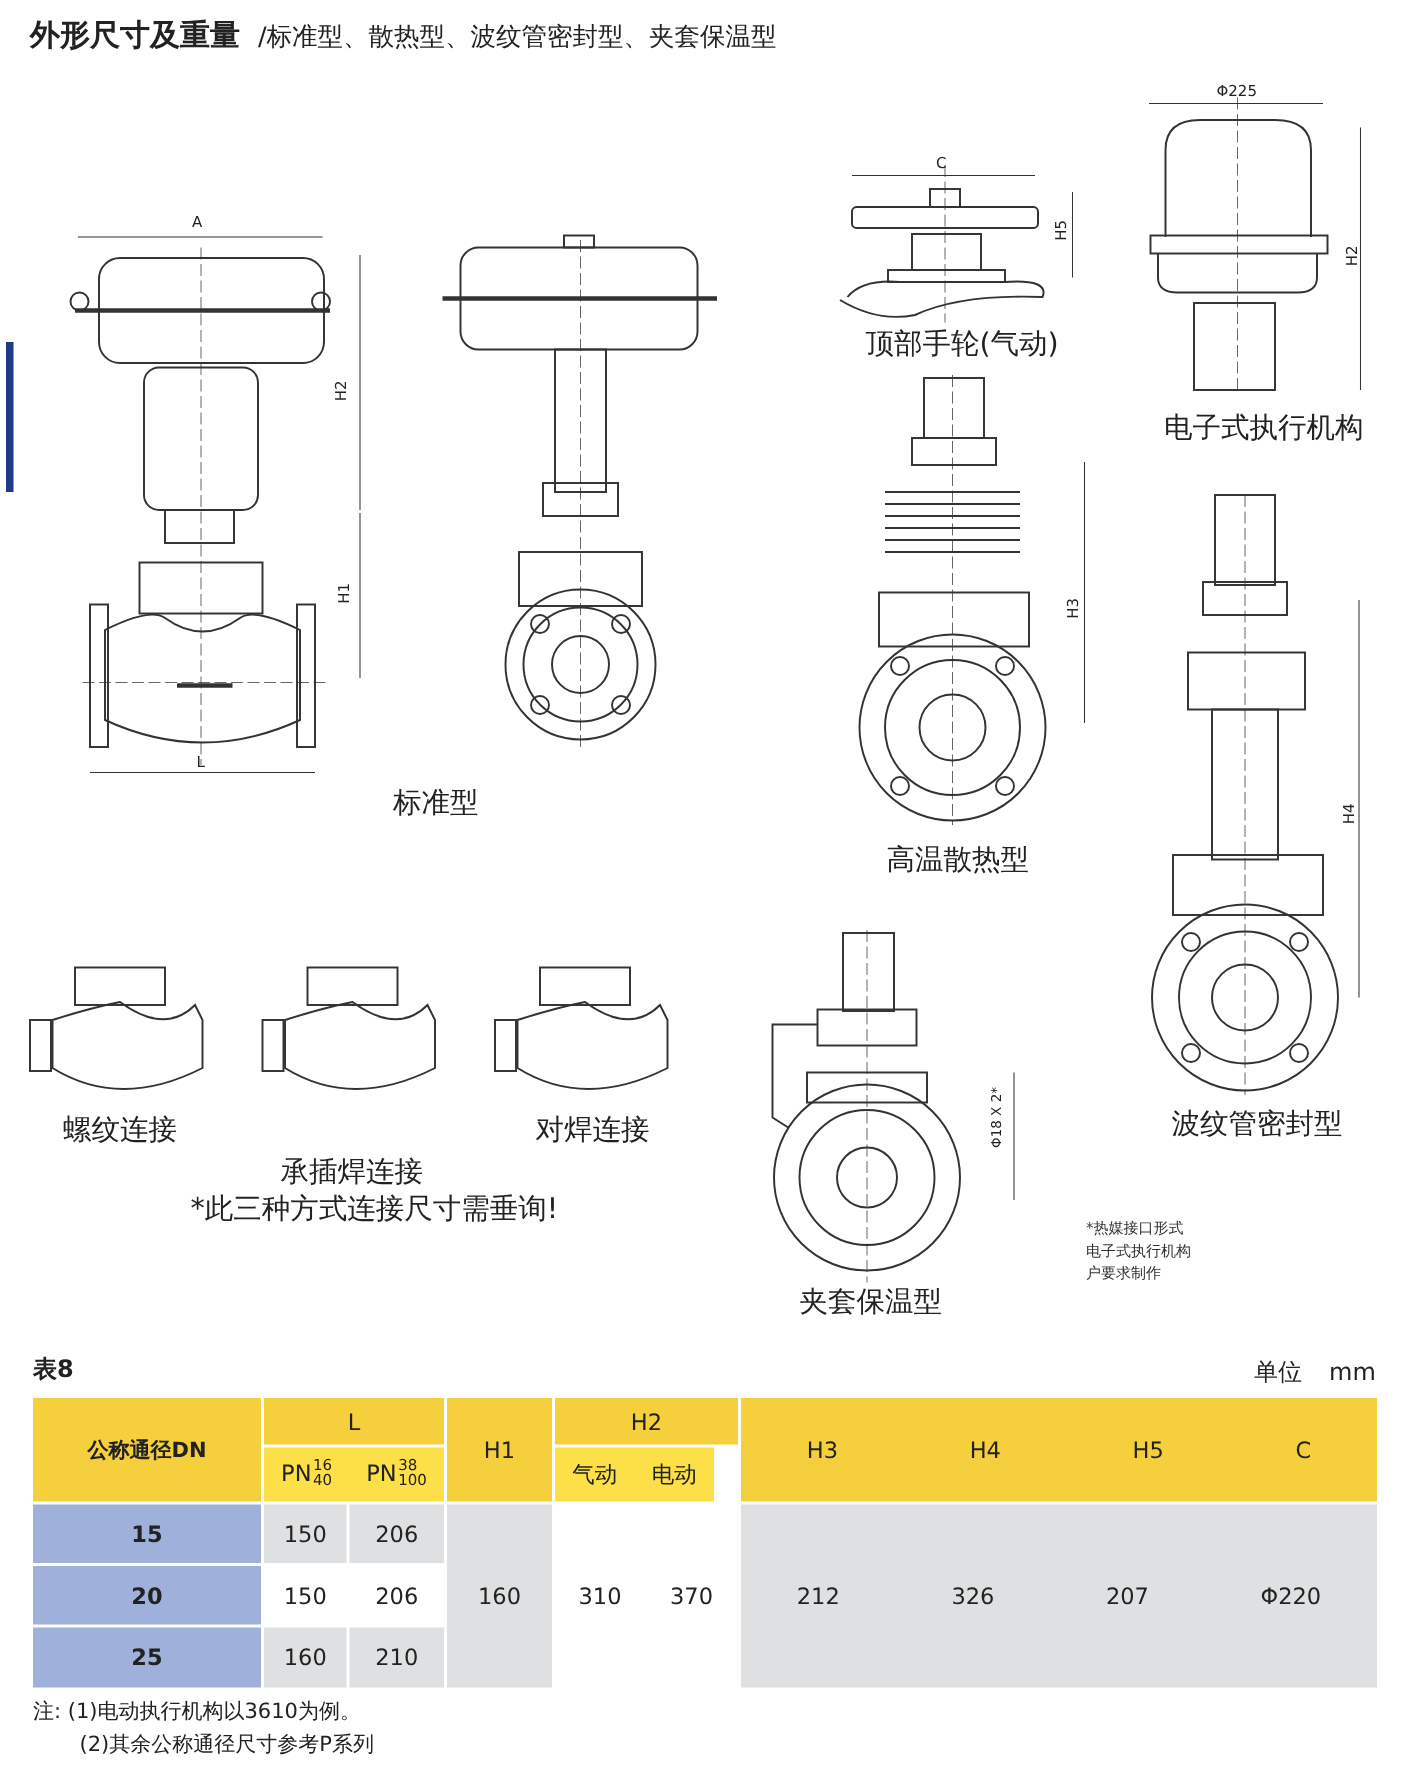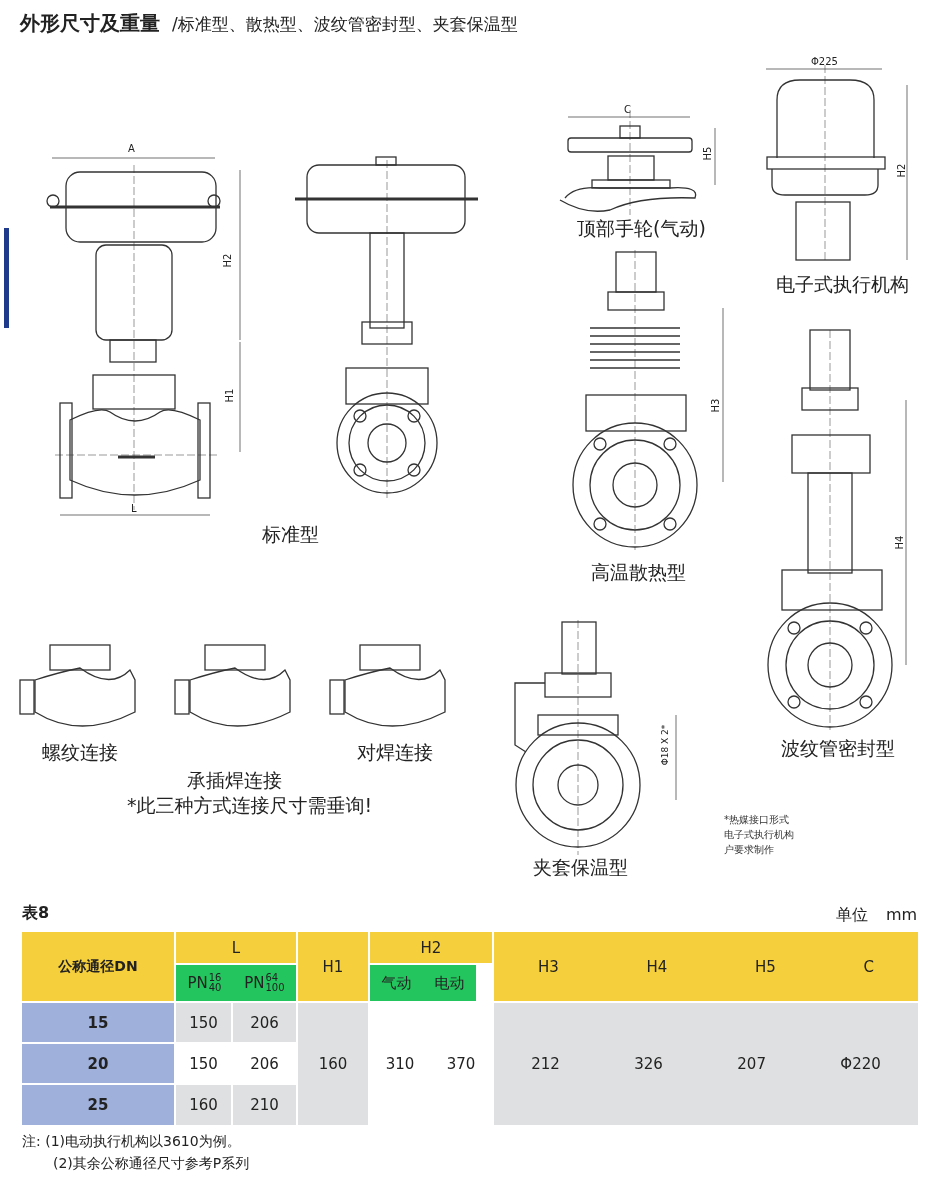--- a/index.html
+++ b/index.html
@@ -9,21 +9,21 @@
   .subtitle { position:absolute; left:172px; top:13px; font-size:17px; color:#222; }
   .side-bar { position:absolute; left:4px; top:228px; width:5px; height:100px; background:#1f3a8a; }
   svg.drawings { position:absolute; left:0; top:0; }
   .lbl { position:absolute; font-size:19px; color:#222; white-space:nowrap; }
   .small { font-size:10px; color:#333; line-height:15px; }
   .tbl-title { position:absolute; left:22px; top:903px; font-size:16px; font-weight:bold; }
   .unit { position:absolute; left:836px; top:905px; font-size:16px; }
   .unit span { margin-left:18px; }
   .cell { position:absolute; display:flex; align-items:center; justify-content:center; font-size:15px; color:#222; box-sizing:border-box; }
   .hd { background:#f6cf3c; }
-  .hd2 { background:#22c55e; }
+  .hd2 { background:#fde047; }
   .dn { background:#9fb0da; font-weight:bold; }
   .gr { background:#dfe0e1; }
   .wh { background:#ffffff; }
   .sup { display:inline-flex; flex-direction:column; font-size:10px; line-height:10px; margin-left:1px; vertical-align:middle; }
   .notes { position:absolute; left:22px; top:1130px; font-size:14px; line-height:22px; }
   .notes div:nth-child(2) { padding-left:31px;text-align:center; }
 </style>
 </head>
 <body>
 
@@ -199,21 +199,21 @@
 <div>
 
   <div class="cell hd" style="left:22px;top:932px;width:152px;height:69px;font-weight:bold;font-size:14px;">公称通径DN</div>
   <div class="cell hd" style="left:176px;top:932px;width:120px;height:31px;">L</div>
   <div class="cell hd2" style="left:176px;top:965px;width:120px;height:36px;justify-content:space-around;">
     <span><span>PN</span><span class="sup">
           <span>16</span>
           <span>40</span>
         </span></span>
     <span><span>PN</span><span class="sup">
-          <span>64</span>
+          <span>38</span>
           <span>100</span>
         </span></span>
   </div>
   <div class="cell hd" style="left:298px;top:932px;width:70px;height:69px;">H1</div>
   <div class="cell hd" style="left:370px;top:932px;width:122px;height:31px;">H2</div>
   <div class="cell hd2" style="left:370px;top:965px;width:106px;height:36px;justify-content:space-around;">
     <span>气动</span>
     <span>电动</span>
   </div>
   <div class="cell hd" style="left:494px;top:932px;width:424px;height:69px;justify-content:space-around;">

